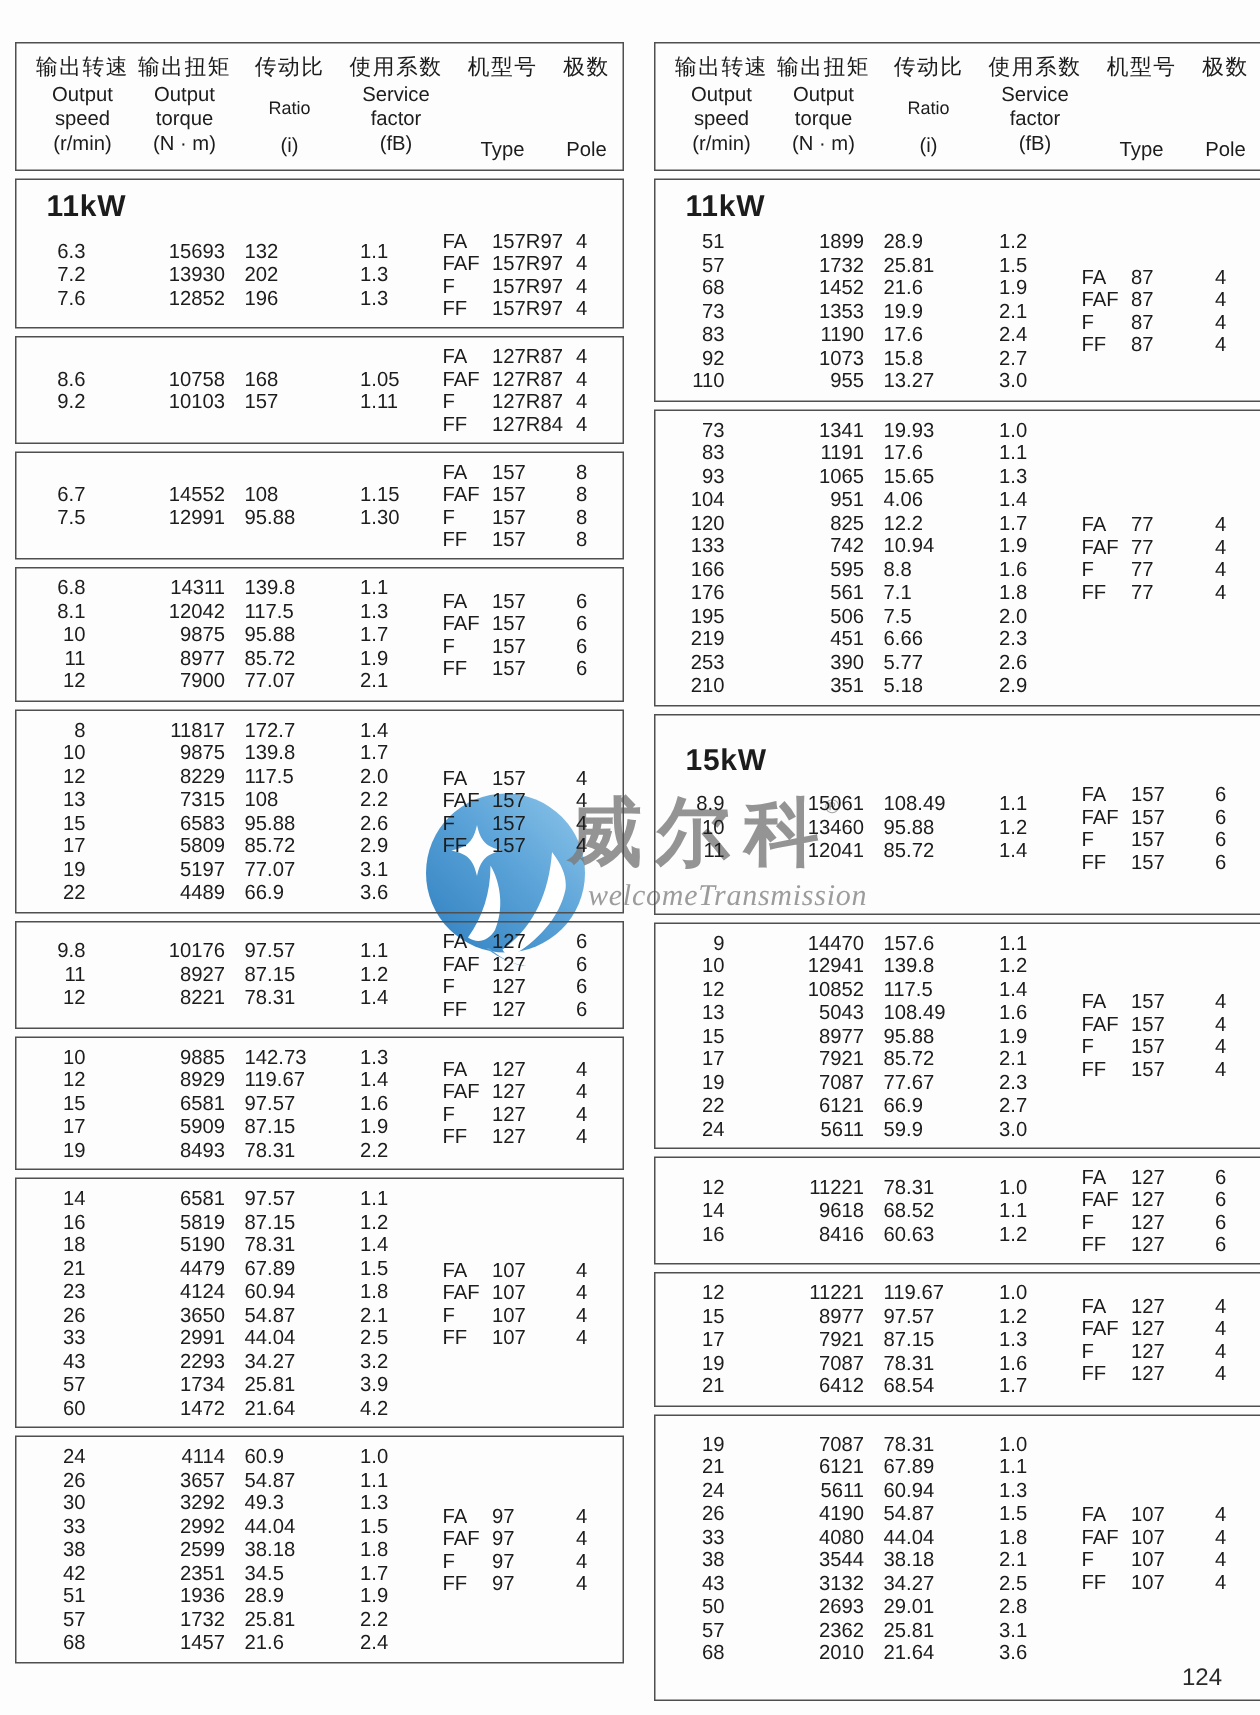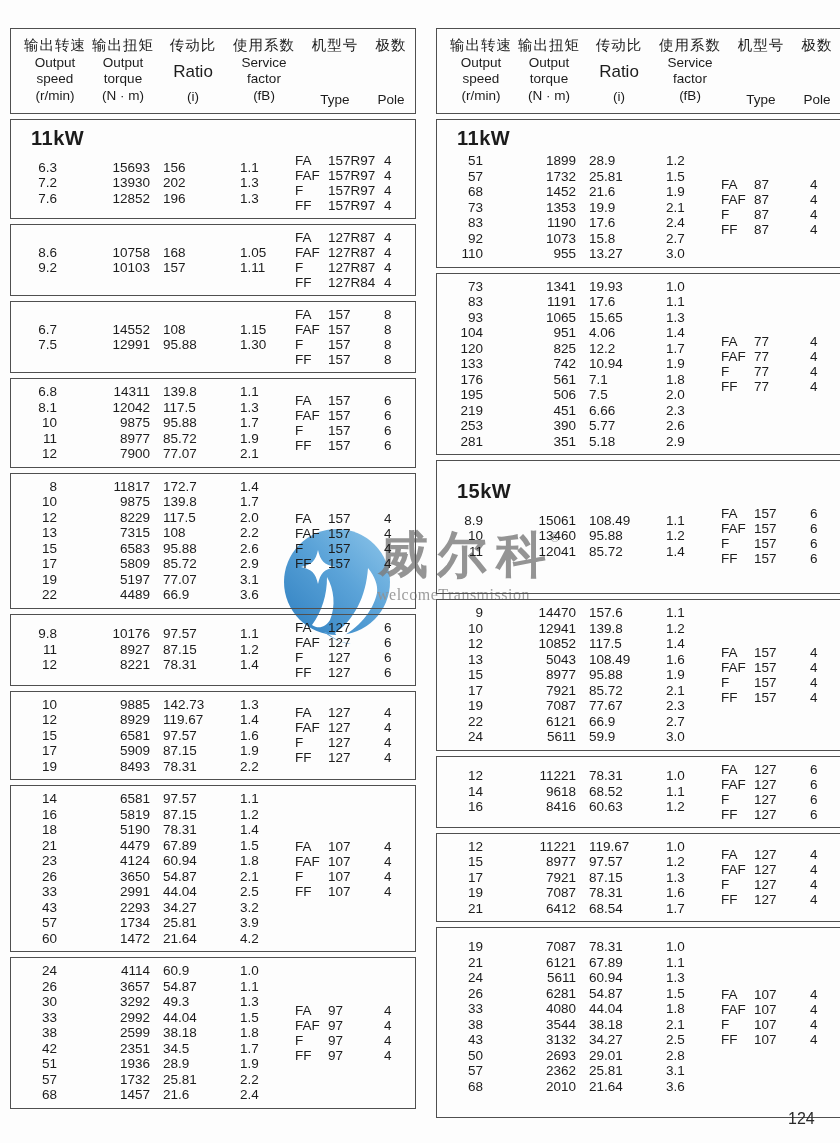--- a/index.html
+++ b/index.html
@@ -10,34 +10,34 @@
   }
   
   .watermark{position:absolute;left:282px;top:524px;width:310px;height:120px;pointer-events:none;}
   .wm-logo{position:absolute;left:0;top:4px;}
   .wm-brand{
     position:absolute;left:96px;top:2px;font-size:50px;font-weight:bold;
     letter-spacing:9px;color:rgba(125,125,125,0.82);line-height:58px;white-space:nowrap;
   }
   .wm-reg{position:absolute;left:268px;top:6px;font-size:13px;color:rgba(140,140,140,0.8);}
   .wm-sub{
-    position:absolute;left:95px;top:62px;font-size:16px;
+    position:absolute;left:110px;top:62px;font-size:20px;
     font-family:"Liberation Serif","DejaVu Serif",serif;
-    color:rgba(145,145,145,0.9);letter-spacing:0.5px;white-space:nowrap;
+    color:rgba(145,145,145,0.9);letter-spacing:0.5px;white-space:nowrap;font-style:italic;
   }
   
   .cols{position:absolute;left:10px;top:28px;display:flex;gap:20px;}
   .col{width:406px;display:flex;flex-direction:column;gap:5px;}
   
   .hbox{position:relative;height:84px;border:1.5px solid #4f4f4f;}
   .hcol{position:absolute;top:0;bottom:0;width:110px;text-align:center;}
   .hzh{font-size:14.5px;letter-spacing:1px;line-height:19px;padding-top:7px;white-space:nowrap;}
   .hen{font-size:13.5px;line-height:16px;}
   .hunit{font-size:13.5px;line-height:17px;}
-  .hmid{font-size:17px;line-height:16px;margin-top:9px;}
+  .hmid{font-size:12px;line-height:16px;margin-top:9px;}
   .hmid2{font-size:13.5px;line-height:16px;margin-top:9px;}
   .hbottom{position:absolute;bottom:6px;left:0;right:0;font-size:13.5px;}
   
   .gbox{border:1.5px solid #4f4f4f;padding:5px 0;}
   .gtitle{font-size:20px;font-weight:bold;padding:2px 0 3px 20px;letter-spacing:0.5px;}
   .gbody{display:flex;align-items:center;}
   .grows{flex:1;}
   .grow{line-height:15.5px;font-size:13.5px;white-space:nowrap;}
   .c-speed{display:inline-block;width:46px;text-align:right;}
   .c-torque{display:inline-block;width:93px;text-align:right;}
@@ -106,21 +106,21 @@
         </div>
         <div class="hcol" style="left: 325px;">
           <div class="hzh">极数</div>
           <div class="hbottom">Pole</div>
         </div>
       </div>
       <div class="gbox">
         <div class="gtitle">11kW</div>
         <div class="gbody">
           <div class="grows">
-            <div class="grow"><span class="c-speed">6.3</span><span class="c-torque">15693</span><span class="c-ratio">156</span><span class="c-fb">1.1</span></div>
+            <div class="grow"><span class="c-speed">6.3</span><span class="c-torque">15693</span><span class="c-ratio">132</span><span class="c-fb">1.1</span></div>
             <div class="grow"><span class="c-speed">7.2</span><span class="c-torque">13930</span><span class="c-ratio">202</span><span class="c-fb">1.3</span></div>
             <div class="grow"><span class="c-speed">7.6</span><span class="c-torque">12852</span><span class="c-ratio">196</span><span class="c-fb">1.3</span></div>
           </div>
           <div class="gtypes">
             <div class="tline">
               <span class="t-prefix">FA</span>
               <span class="t-model">157R97</span>
               <span class="t-pole">4</span>
             </div>
             <div class="tline">
@@ -482,25 +482,26 @@
       </div>
       <div class="gbox">
         <div class="gbody">
           <div class="grows">
             <div class="grow"><span class="c-speed">73</span><span class="c-torque">1341</span><span class="c-ratio">19.93</span><span class="c-fb">1.0</span></div>
             <div class="grow"><span class="c-speed">83</span><span class="c-torque">1191</span><span class="c-ratio">17.6</span><span class="c-fb">1.1</span></div>
             <div class="grow"><span class="c-speed">93</span><span class="c-torque">1065</span><span class="c-ratio">15.65</span><span class="c-fb">1.3</span></div>
             <div class="grow"><span class="c-speed">104</span><span class="c-torque">951</span><span class="c-ratio">4.06</span><span class="c-fb">1.4</span></div>
             <div class="grow"><span class="c-speed">120</span><span class="c-torque">825</span><span class="c-ratio">12.2</span><span class="c-fb">1.7</span></div>
             <div class="grow"><span class="c-speed">133</span><span class="c-torque">742</span><span class="c-ratio">10.94</span><span class="c-fb">1.9</span></div>
+            <div class="grow"><span class="c-speed">166</span><span class="c-torque">595</span><span class="c-ratio">8.8</span><span class="c-fb">1.6</span></div>
             <div class="grow"><span class="c-speed">176</span><span class="c-torque">561</span><span class="c-ratio">7.1</span><span class="c-fb">1.8</span></div>
             <div class="grow"><span class="c-speed">195</span><span class="c-torque">506</span><span class="c-ratio">7.5</span><span class="c-fb">2.0</span></div>
             <div class="grow"><span class="c-speed">219</span><span class="c-torque">451</span><span class="c-ratio">6.66</span><span class="c-fb">2.3</span></div>
             <div class="grow"><span class="c-speed">253</span><span class="c-torque">390</span><span class="c-ratio">5.77</span><span class="c-fb">2.6</span></div>
-            <div class="grow"><span class="c-speed">281</span><span class="c-torque">351</span><span class="c-ratio">5.18</span><span class="c-fb">2.9</span></div>
+            <div class="grow"><span class="c-speed">210</span><span class="c-torque">351</span><span class="c-ratio">5.18</span><span class="c-fb">2.9</span></div>
           </div>
           <div class="gtypes">
             <div class="tline">
               <span class="t-prefix">FA</span>
               <span class="t-model">77</span>
               <span class="t-pole">4</span>
             </div>
             <div class="tline">
               <span class="t-prefix">FAF</span>
               <span class="t-model">77</span>
@@ -651,21 +652,21 @@
             </div>
           </div>
         </div>
       </div>
       <div class="gbox" style="padding-top: 11px; padding-bottom: 23px;">
         <div class="gbody">
           <div class="grows">
             <div class="grow"><span class="c-speed">19</span><span class="c-torque">7087</span><span class="c-ratio">78.31</span><span class="c-fb">1.0</span></div>
             <div class="grow"><span class="c-speed">21</span><span class="c-torque">6121</span><span class="c-ratio">67.89</span><span class="c-fb">1.1</span></div>
             <div class="grow"><span class="c-speed">24</span><span class="c-torque">5611</span><span class="c-ratio">60.94</span><span class="c-fb">1.3</span></div>
-            <div class="grow"><span class="c-speed">26</span><span class="c-torque">6281</span><span class="c-ratio">54.87</span><span class="c-fb">1.5</span></div>
+            <div class="grow"><span class="c-speed">26</span><span class="c-torque">4190</span><span class="c-ratio">54.87</span><span class="c-fb">1.5</span></div>
             <div class="grow"><span class="c-speed">33</span><span class="c-torque">4080</span><span class="c-ratio">44.04</span><span class="c-fb">1.8</span></div>
             <div class="grow"><span class="c-speed">38</span><span class="c-torque">3544</span><span class="c-ratio">38.18</span><span class="c-fb">2.1</span></div>
             <div class="grow"><span class="c-speed">43</span><span class="c-torque">3132</span><span class="c-ratio">34.27</span><span class="c-fb">2.5</span></div>
             <div class="grow"><span class="c-speed">50</span><span class="c-torque">2693</span><span class="c-ratio">29.01</span><span class="c-fb">2.8</span></div>
             <div class="grow"><span class="c-speed">57</span><span class="c-torque">2362</span><span class="c-ratio">25.81</span><span class="c-fb">3.1</span></div>
             <div class="grow"><span class="c-speed">68</span><span class="c-torque">2010</span><span class="c-ratio">21.64</span><span class="c-fb">3.6</span></div>
           </div>
           <div class="gtypes">
             <div class="tline">
               <span class="t-prefix">FA</span>

